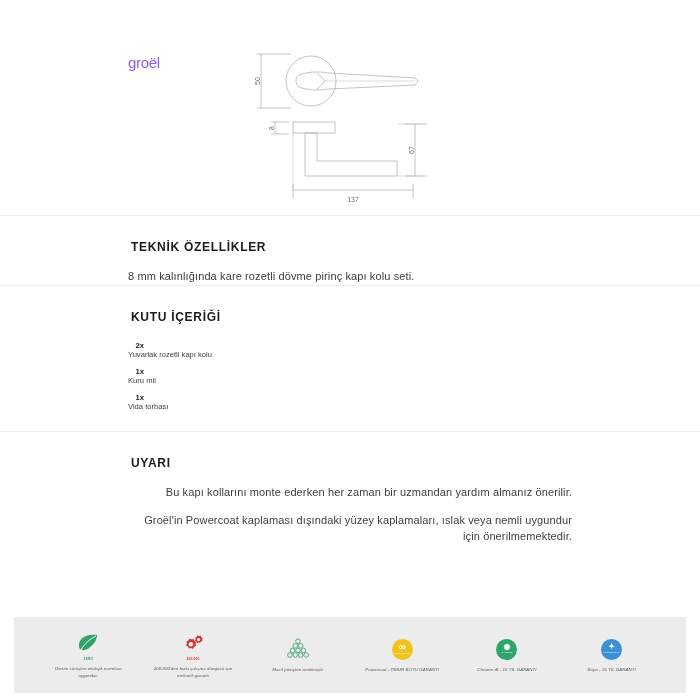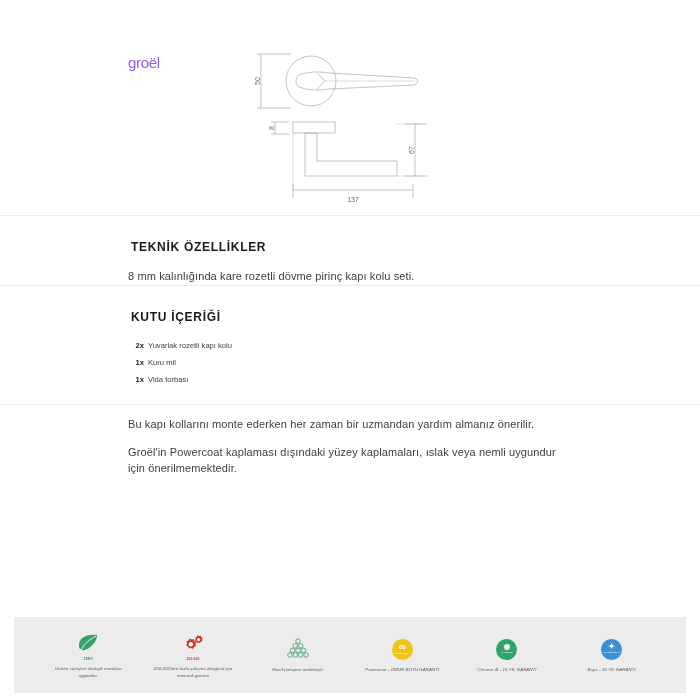--- a/index.html
+++ b/index.html
@@ -96,32 +96,33 @@
     list-style: none;
     margin: 0;
     padding: 6px 0 20px 0;
   }
   .box-list li {
     font-size: 7.6px;
     color: #3d3d3d;
     padding-top: 8px;
     display: flex;
     align-items: flex-start;
+    flex-direction: column;
   }
   .box-qty {
     font-weight: bold;
     color: #1b1b1b;
     display: inline-block;
     width: 16px;
     text-align: right;
     margin-right: 4px;
     font-size: 7.6px;
   }
 
-  .warn-list .para { padding-top: 12px; }
+  .warn-list .para { padding-top: 12px; text-align: right; }
 
   
   .footer {
     position: absolute;
     left: 14px;
     right: 14px;
     top: 617px;
     height: 76px;
     background: #ececed;
     display: flex;
@@ -264,20 +265,21 @@
       </li>
       <li>
         <span class="box-qty">1x</span>
         <span>Vida torbası</span>
       </li>
     </ul>
   </div>
 
 
   <div class="section section-pad warn-list">
+    <h2 class="section-title">UYARI</h2>
     <p class="para">Bu kapı kollarını monte ederken her zaman bir uzmandan yardım almanız önerilir.</p>
     <p class="para">Groël'in Powercoat kaplaması dışındaki yüzey kaplamaları, ıslak veya nemli uygundur için önerilmemektedir.</p>
   </div>
 
 </div>
 
 <div class="footer">
 
   <div class="badge">
     <div class="badge-icon">

